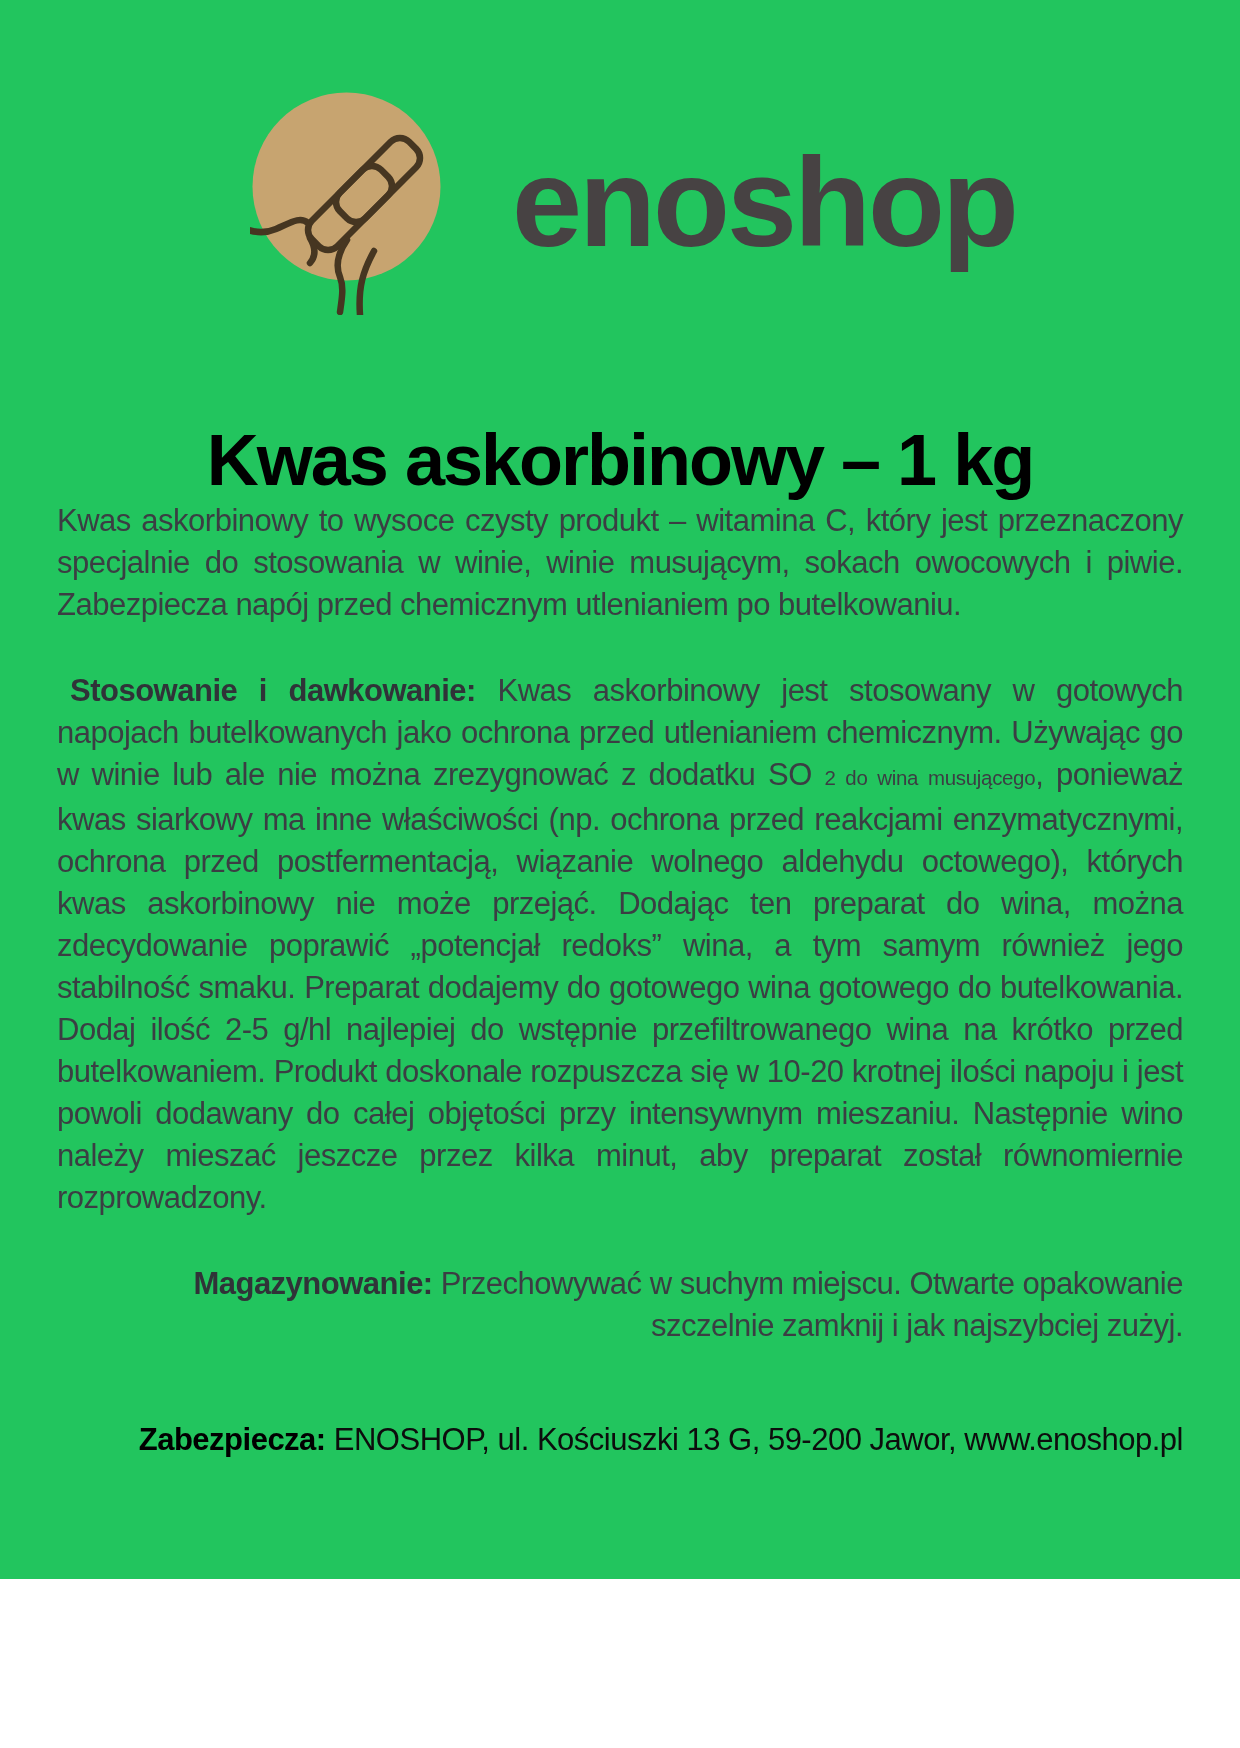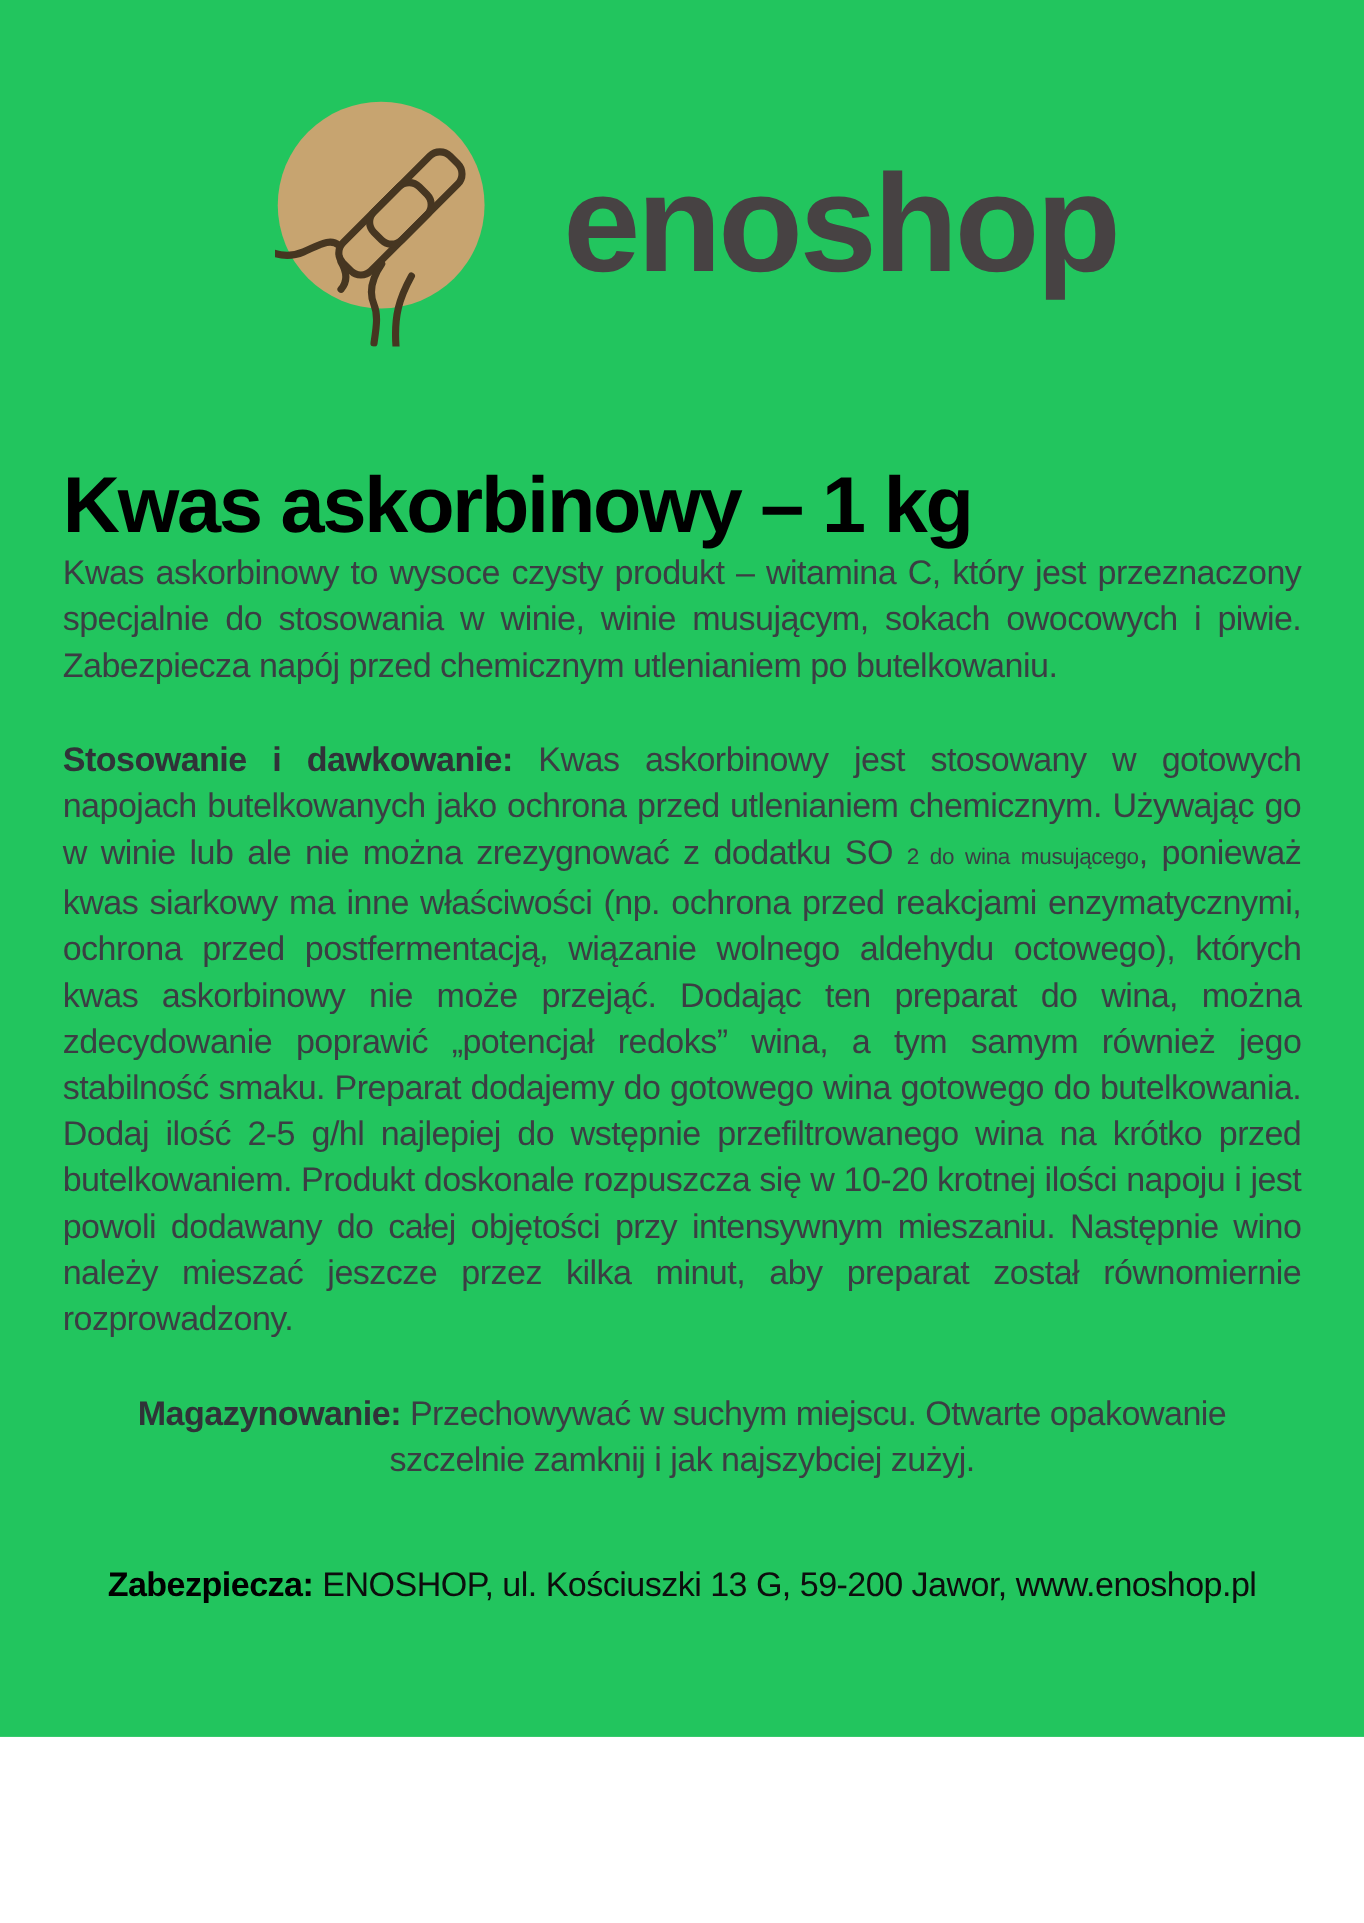--- a/index.html
+++ b/index.html
@@ -24,31 +24,32 @@
   
   .content{
     position:absolute;left:57px;top:420px;width:1126px;
     color:#3b3e43;
     font-size:31px;line-height:42px;letter-spacing:-0.5px;
   }
   h1.title{
     margin:0;
     font-size:72px;line-height:80px;letter-spacing:-2px;
     font-weight:700;color:#000000;
+    text-align:center;
     white-space:nowrap;
   }
   p{margin:0;}
-  .body{text-align:center;}
+  .body{text-align:right;}
   .justify{text-align:justify;}
   .intro{}
   .usage{margin-top:44px;}
   .storage{margin-top:44px;white-space:pre-line;}
   .dosage{margin-top:44px;}
   .distribution{margin-top:72px;color:#0d0d0d;}
-  strong{font-weight:700;color:#303338;}
+  strong{font-weight:700;color:#303338;margin-left:13px;}
   .distribution strong{color:#000000;}
   .so2-note{
     font-size:0.66em;
     letter-spacing:-0.3px;
   }
 </style>
 </head>
 <body>
 
 <div class="page">

